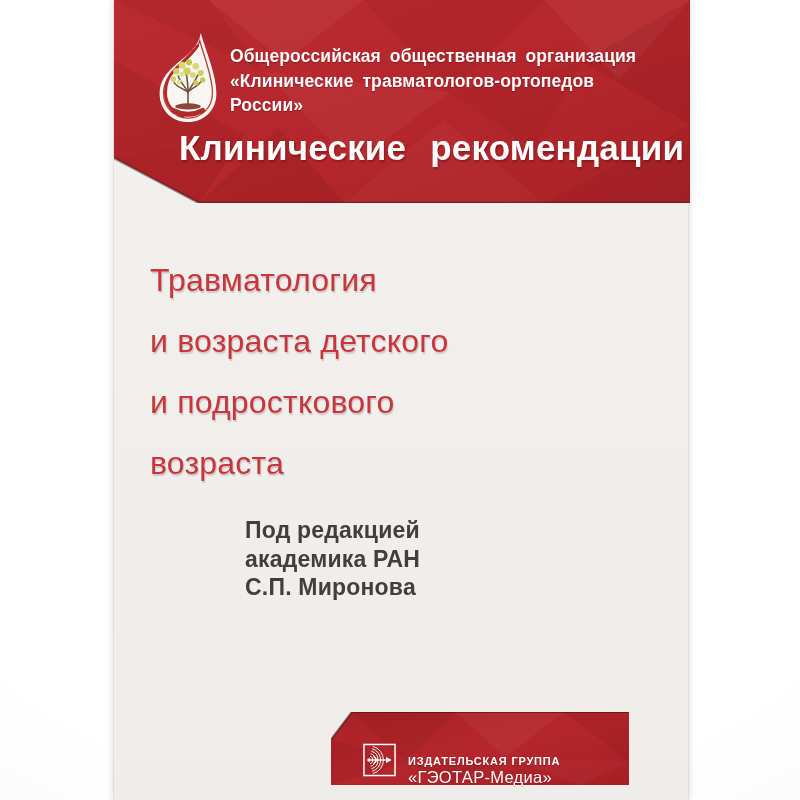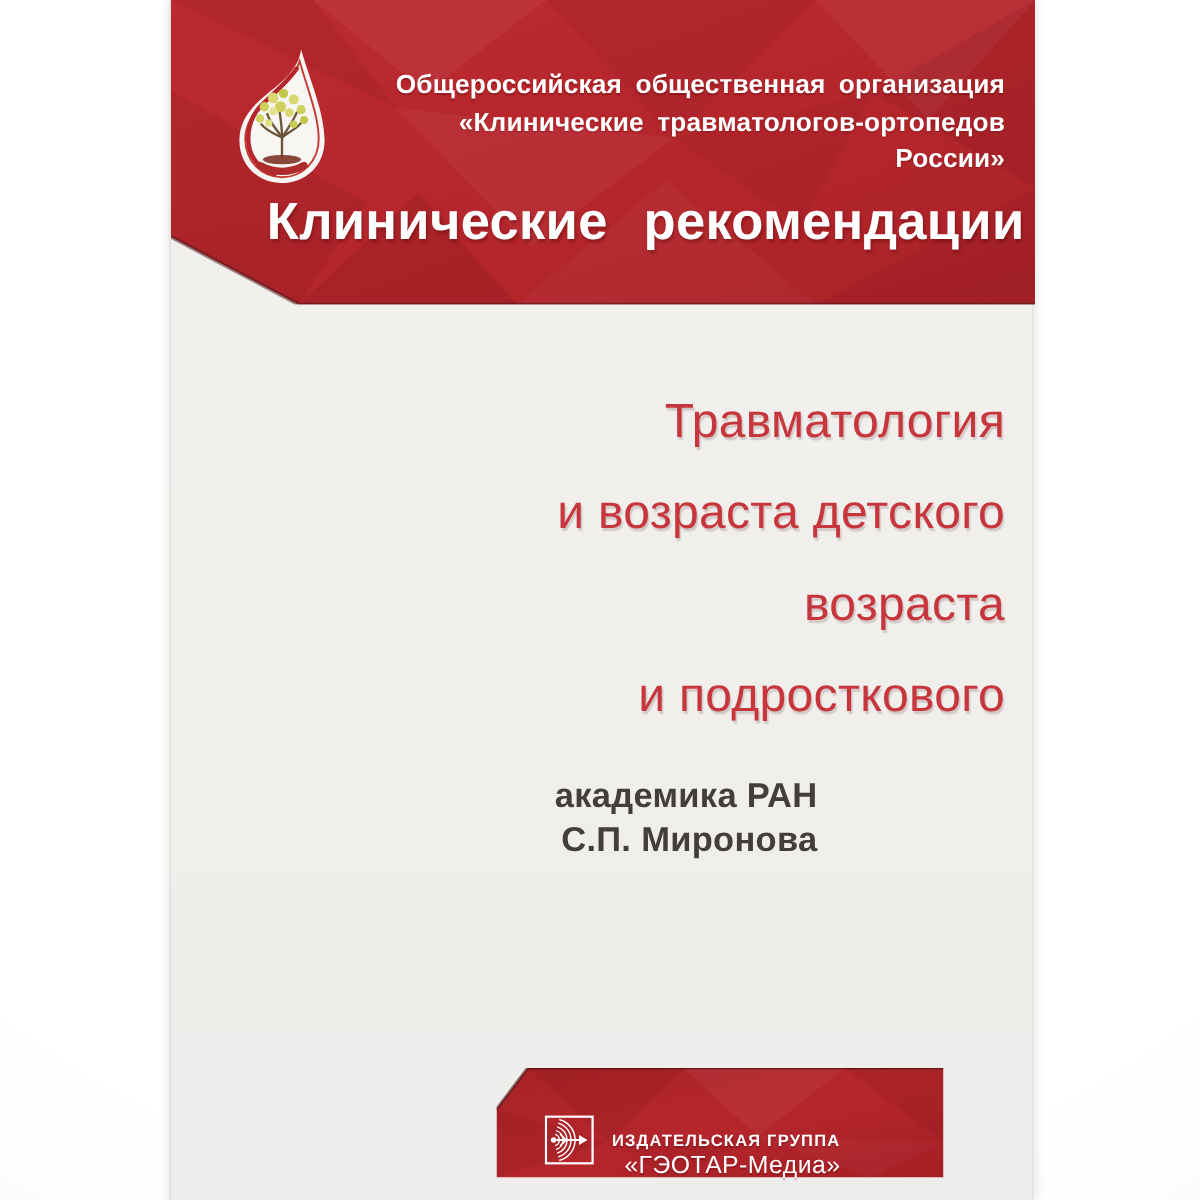--- a/index.html
+++ b/index.html
@@ -6,40 +6,40 @@
     --page_bg:#fdfdfd; --cover_bg:#f1efec; --red_base:#b5262c; --red_dark:#9c2025;
     --red_bright:#c33036; --title_red:#c8363d; --text_dark:#413e3c; --white:#ffffff;
   }
   *{margin:0;padding:0;box-sizing:border-box;}
   html,body{width:800px;height:800px;}
   body{
     font-family:"Liberation Sans","DejaVu Sans",sans-serif;
     background:var(--page_bg);
     position:relative;overflow:hidden;
   }
-  .stage{position:absolute;inset:0;background:radial-gradient(120% 100% at 50% 40%, #ffffff 60%, #f6f6f6 100%);text-align:right;}
+  .stage{position:absolute;inset:0;background:radial-gradient(120% 100% at 50% 40%, #ffffff 60%, #f6f6f6 100%);}
   .book{
     position:absolute;left:113px;top:0;width:576px;height:800px;
     background:linear-gradient(180deg,#f2f0ee 0%,#f1efec 55%,#efedeb 100%);
     box-shadow:0 0 7px rgba(0,0,0,.14);
     border-left:1px solid rgba(0,0,0,.06);
     border-right:1px solid rgba(0,0,0,.06);
   }
   .top-red{position:absolute;left:0;top:0;width:576px;height:203px;display:block;}
   .band{position:absolute;left:217px;top:712px;width:298px;height:88px;}
   .band-bg{position:absolute;inset:0;display:block;}
   .logo-drop{position:absolute;left:37px;top:31px;width:74px;height:94px;}
   .org{
     position:absolute;left:116px;top:44px;width:440px;
     color:var(--white);font-weight:700;font-size:17.5px;line-height:24.5px;
     word-spacing:4px;letter-spacing:.1px;
     text-shadow:0 1px 1px rgba(80,0,0,.35);
   }
   .series{
-    position:absolute;left:49px;top:127px;width:520px;
+    position:absolute;left:65px;top:127px;width:520px;
     color:var(--white);font-weight:700;font-size:35px;line-height:42px;
     word-spacing:14px;letter-spacing:.2px;
     text-shadow:1px 2px 2px rgba(80,0,0,.35);
   }
   .title{
     position:absolute;left:36px;top:250px;width:520px;
     color:var(--title_red);font-weight:400;font-size:32px;line-height:61px;
     letter-spacing:.2px;
     text-shadow:1px 2px 1px rgba(60,20,20,.18);
   }
@@ -124,25 +124,26 @@
     <div class="org">
       <div>Общероссийская общественная организация</div>
       <div>«Клинические травматологов-ортопедов России»</div>
     </div>
 
     <div class="series">Клинические рекомендации</div>
 
     <div class="title">
       <div>Травматология</div>
       <div>и возраста детского</div>
+      <div>и подросткового</div>
       <div>возраста</div>
-      <div>и подросткового</div>
     </div>
 
     <div class="editor">
+      <div>Под редакцией</div>
       <div>академика РАН</div>
       <div>С.П. Миронова</div>
     </div>
 
     <div class="band">
       <svg class="band-bg" viewBox="0 0 359 88" preserveAspectRatio="none" aria-hidden="true">
         <defs>
           <clipPath id="bandclip">
               <polygon points="25,0 359,0 359,88 0,88 0,33"></polygon>
             </clipPath>

